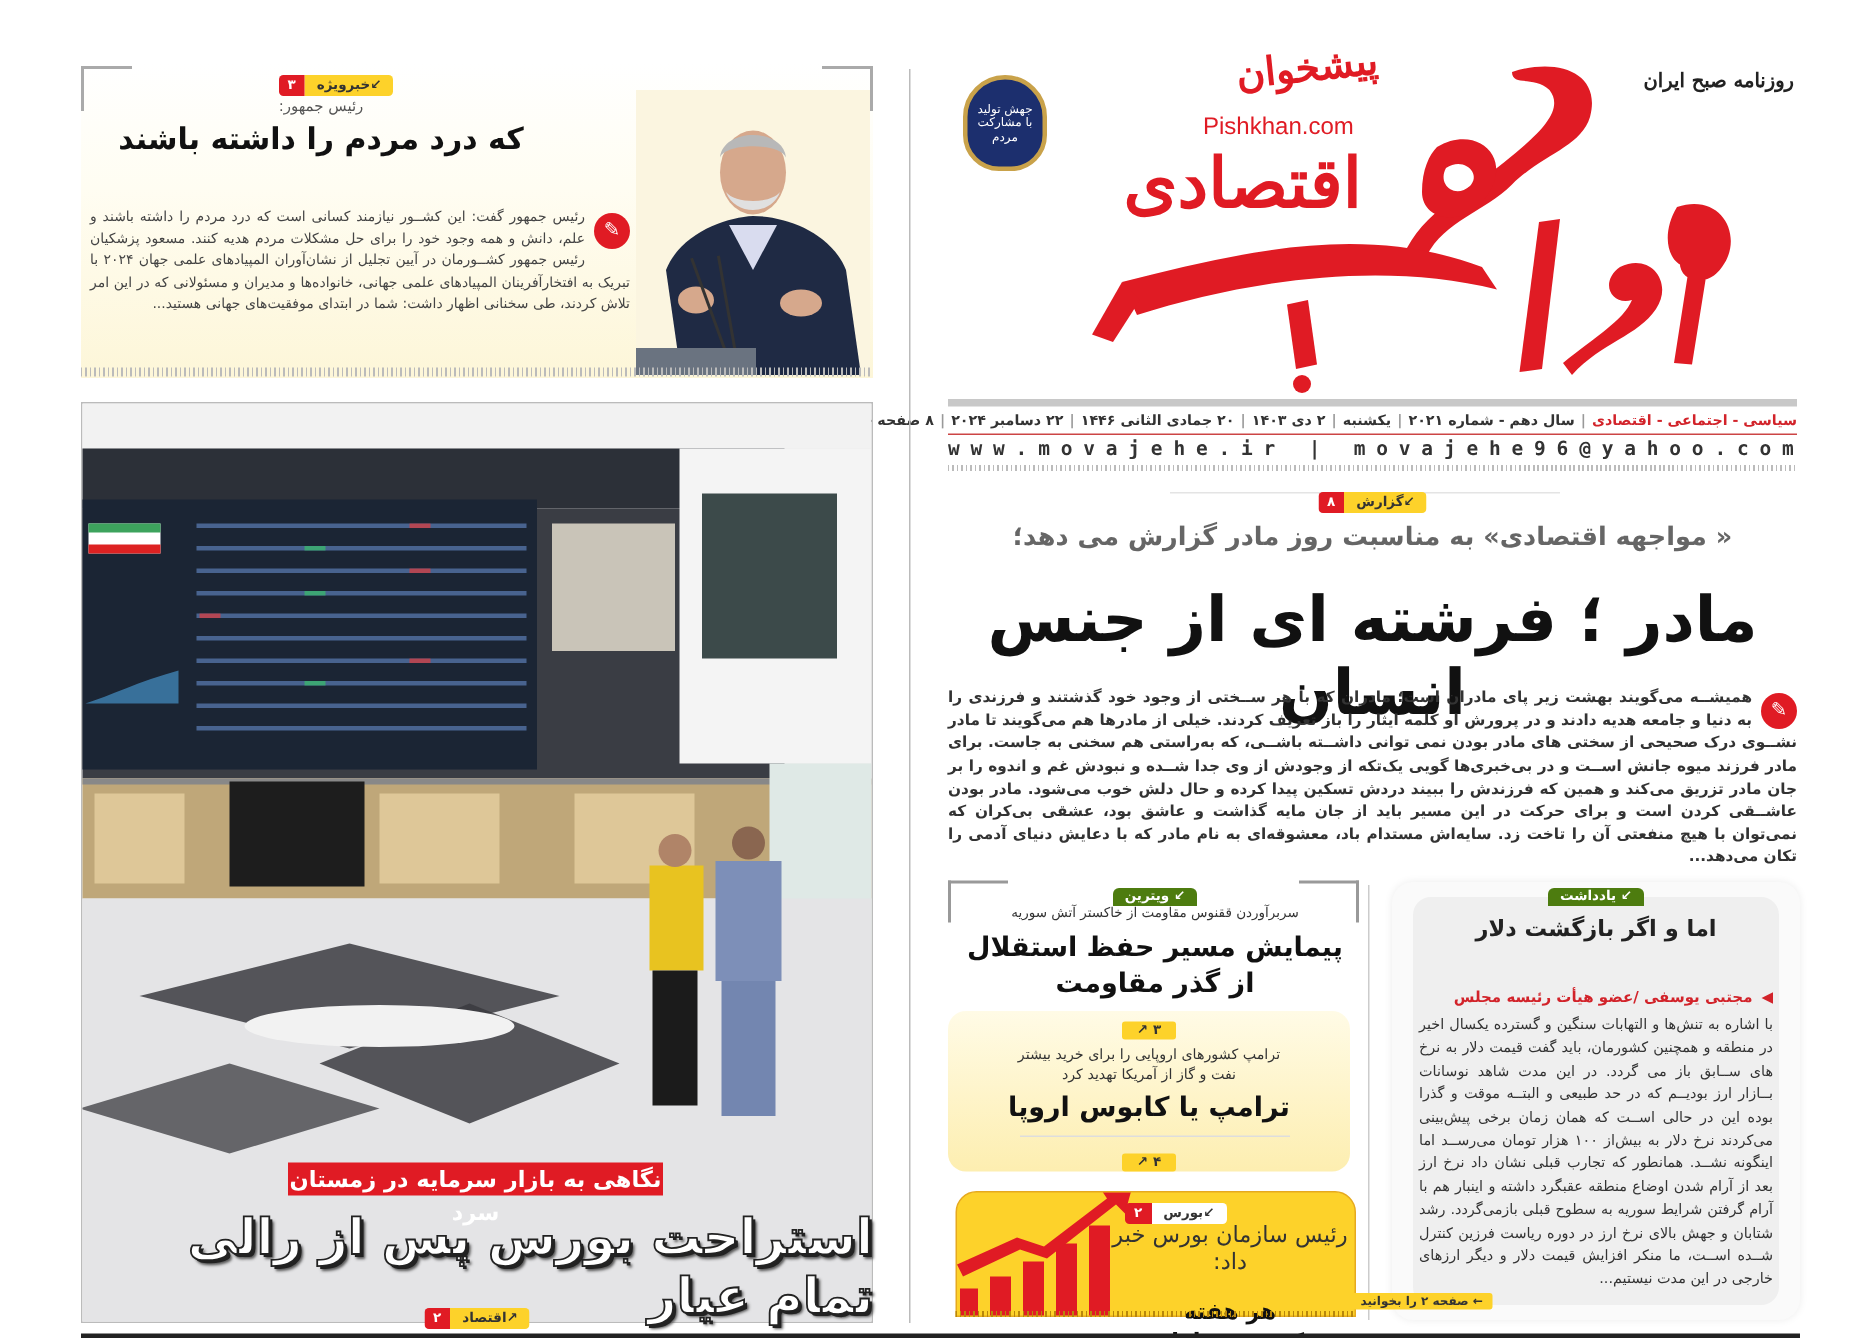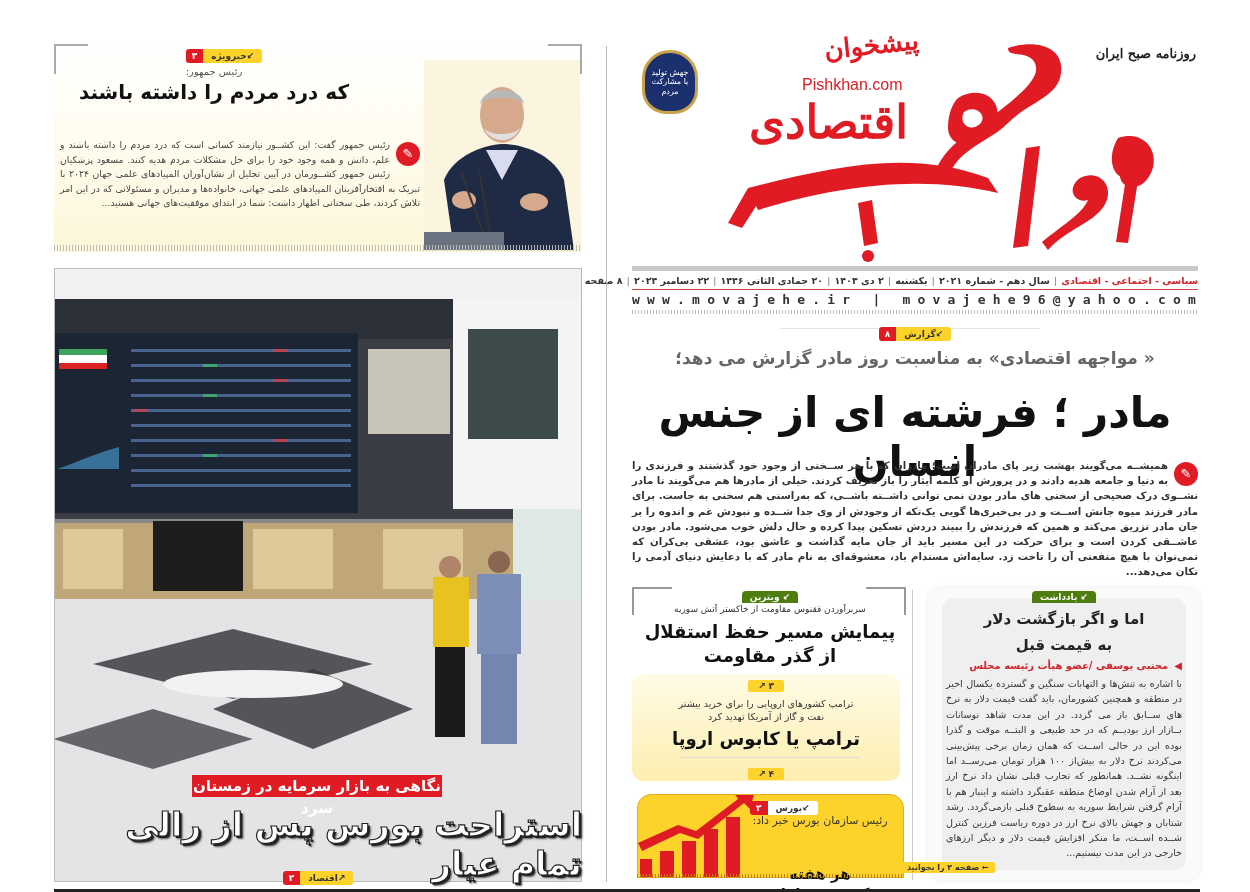--- a/index.html
+++ b/index.html
@@ -67,21 +67,21 @@
   #trump-kicker { left: 636px; top: 697px; width: 260px; text-align: center; font-size: 9.5px; line-height: 13px; color: #333; }
   #trump-title { left: 636px; top: 728px; width: 260px; text-align: center; font-size: 18px; font-weight: bold; color: #111; }
   #trump-rule { left: 680px; top: 757px; width: 180px; height: 1px; background: #ddd; }
   #vit-page4 { left: 632px; top: 762px; width: 268px; text-align: center; }
   #vit-divider { left: 912px; top: 590px; width: 1px; height: 290px; background: #ccc; }
 
   
   #bourse-box { left: 637px; top: 794px; width: 267px; height: 84px; background: #fdd22a; border-radius: 14px 14px 0 0; border: 1px solid #e6a91f; overflow: hidden; }
   #bourse-chart { position: absolute; left: 0; top: -10px; width: 120px; height: 94px; }
   #bourse-tag { left: 750px; top: 796px; }
-  #bourse-kicker { left: 740px; top: 814px; width: 160px; text-align: center; font-size: 11px; color: #333; }
+  #bourse-kicker { left: 740px; top: 814px; width: 160px; text-align: center; font-size: 15px; color: #333; }
   #bourse-title { left: 740px; top: 864px; width: 160px; text-align: center; font-size: 15px; line-height: 20px; font-weight: bold; color: #111; }
   #bourse-ticks { left: 637px; top: 874px; width: 267px; height: 4px; background: repeating-linear-gradient(90deg, #b8860b 0 1px, transparent 1px 3px); }
 
   
   #note-outer { left: 928px; top: 588px; width: 272px; height: 292px; border-radius: 14px; background: #fafafa; box-shadow: 0 0 6px rgba(0,0,0,0.08); }
   #note-inner { left: 942px; top: 598px; width: 244px; height: 272px; border-radius: 12px; background: #efefef; }
   #note-tag { left: 928px; top: 585px; width: 272px; text-align: center; }
   #note-title { left: 942px; top: 606px; width: 244px; text-align: center; font-size: 15px; line-height: 26px; font-weight: bold; color: #222; }
   #note-author { left: 946px; top: 660px; width: 236px; text-align: right; font-size: 10px; font-weight: bold; color: #d2232a; }
   #note-author .arrow { color: #d2232a; margin-left: 6px; }
@@ -306,21 +306,20 @@
 </div>
 <div id="bourse-ticks" class="abs"></div>
 
 <div id="note-outer" class="abs"></div>
 <div id="note-inner" class="abs"></div>
 <div id="note-tag" class="abs">
   <span class="tag-red"><span>↙</span> <span>یادداشت</span></span>
 </div>
 <div id="note-title" class="abs">
   <div>اما و اگر بازگشت دلار</div>
-  <div>به قیمت قبل</div>
 </div>
 <div id="note-author" class="abs">
   <span class="arrow">◀</span><span>مجتبی یوسفی /عضو هیأت رئیسه مجلس</span>
 </div>
 <div id="note-body" class="abs">با اشاره به تنش‌ها و التهابات سنگین و گسترده یکسال اخیر در منطقه و همچنین کشورمان، باید گفت قیمت دلار به نرخ های ســابق باز می گردد. در این مدت شاهد نوسانات بــازار ارز بودیــم که در حد طبیعی و البتــه موقت و گذرا بوده این در حالی اســت که همان زمان برخی پیش‌بینی می‌کردند نرخ دلار به بیش‌از ۱۰۰ هزار تومان می‌رســد اما اینگونه نشــد. همانطور که تجارب قبلی نشان داد نرخ ارز بعد از آرام شدن اوضاع منطقه عقبگرد داشته و اینبار هم با آرام گرفتن شرایط سوریه به سطوح قبلی بازمی‌گردد. رشد شتابان و جهش بالای نرخ ارز در دوره ریاست فرزین کنترل شــده اســت، ما منکر افزایش قیمت دلار و دیگر ارزهای خارجی در این مدت نیستیم...</div>
 <div id="note-readmore" class="abs">
   <span class="yellow-chip">← <span>صفحه ۲ را بخوانید</span></span>
 </div>
 
 <div id="bottom-rule" class="abs"></div>

